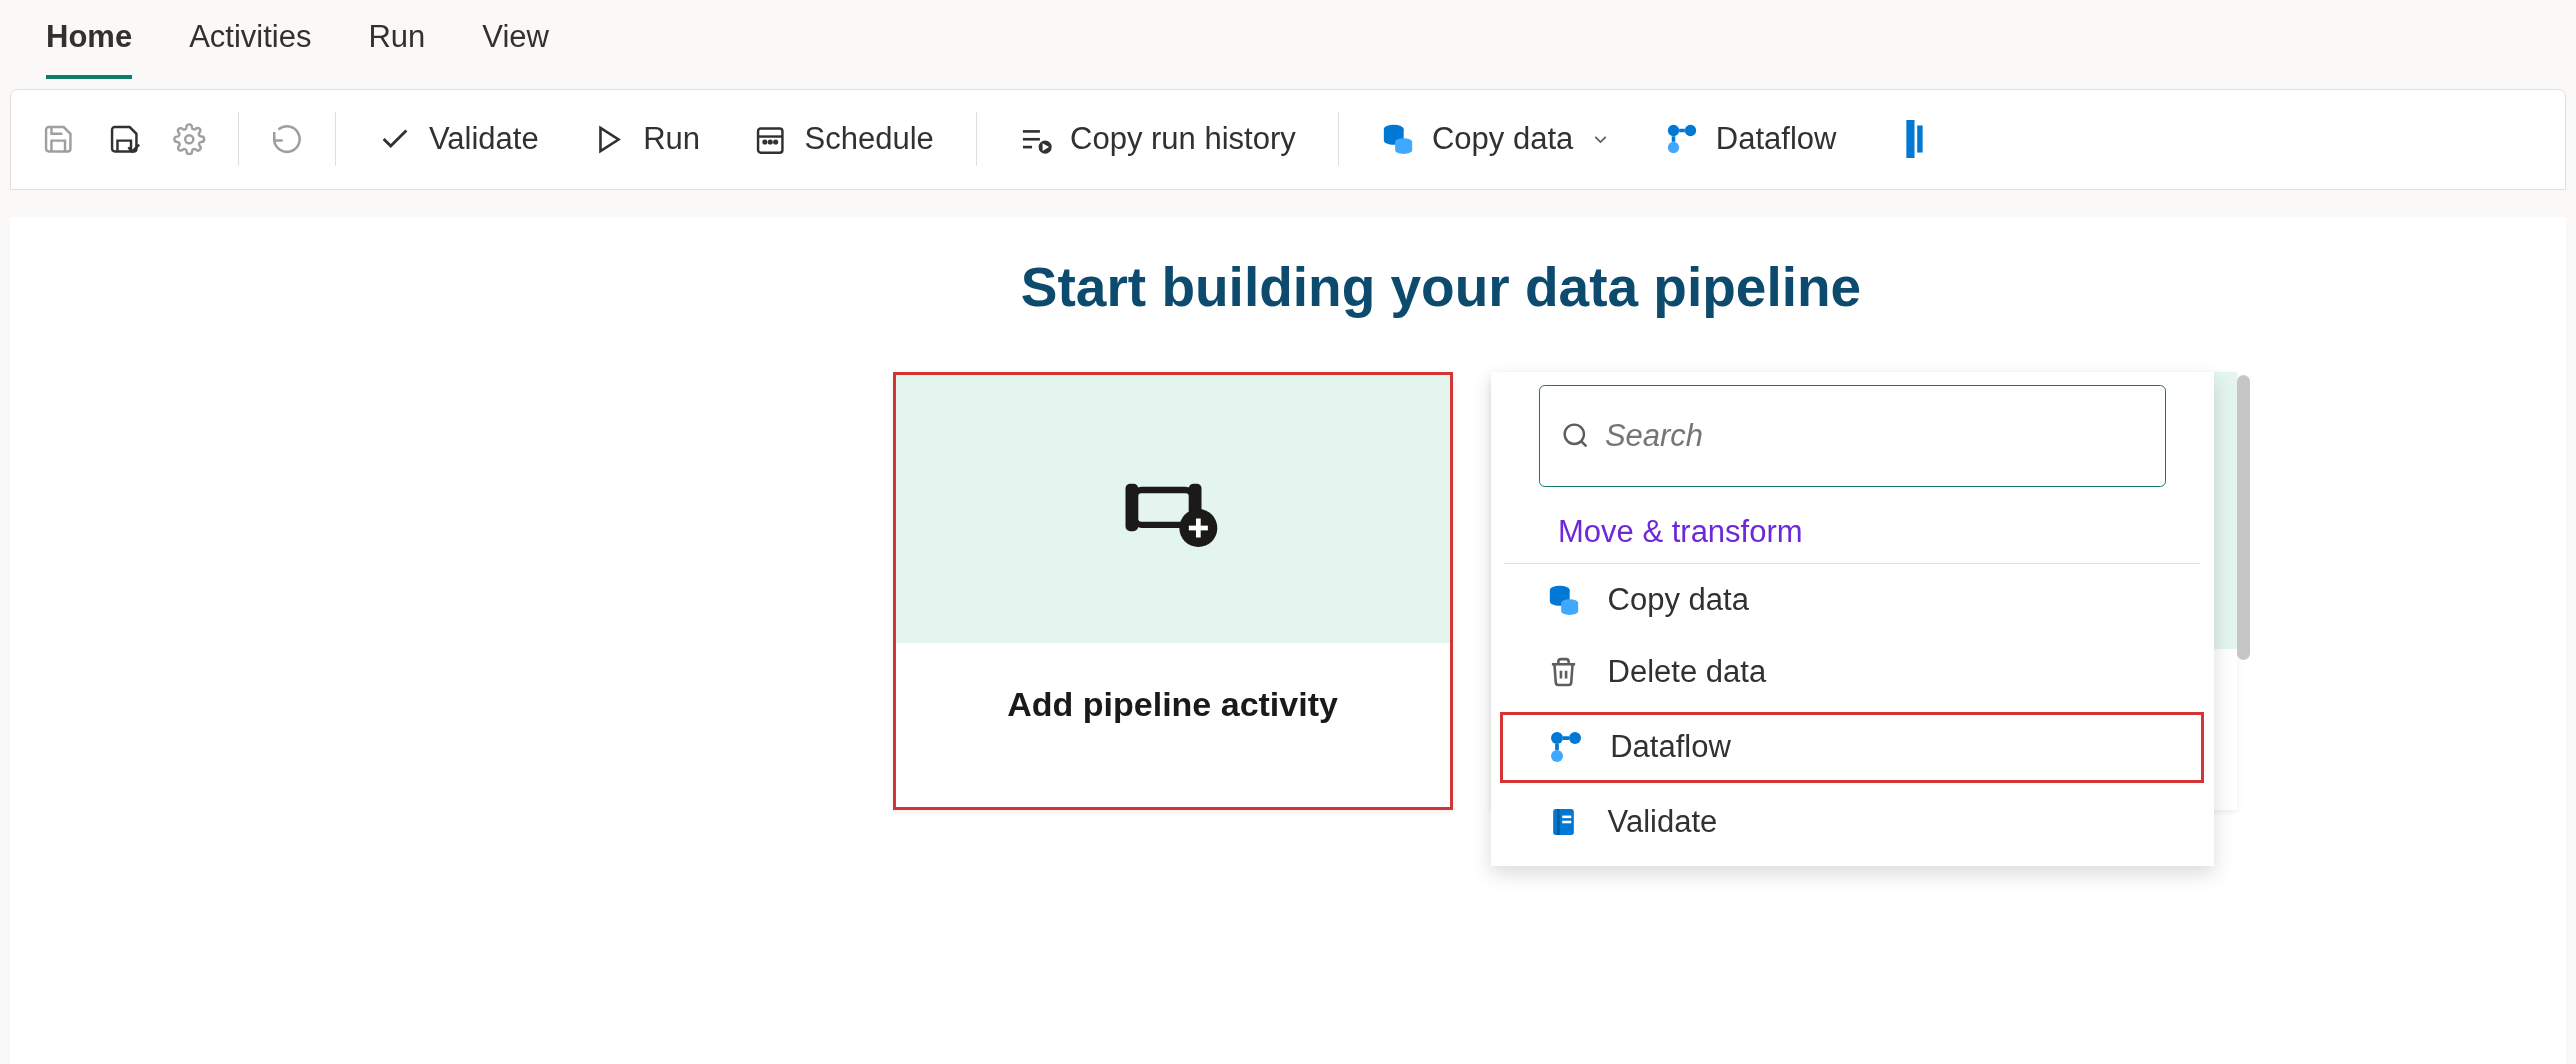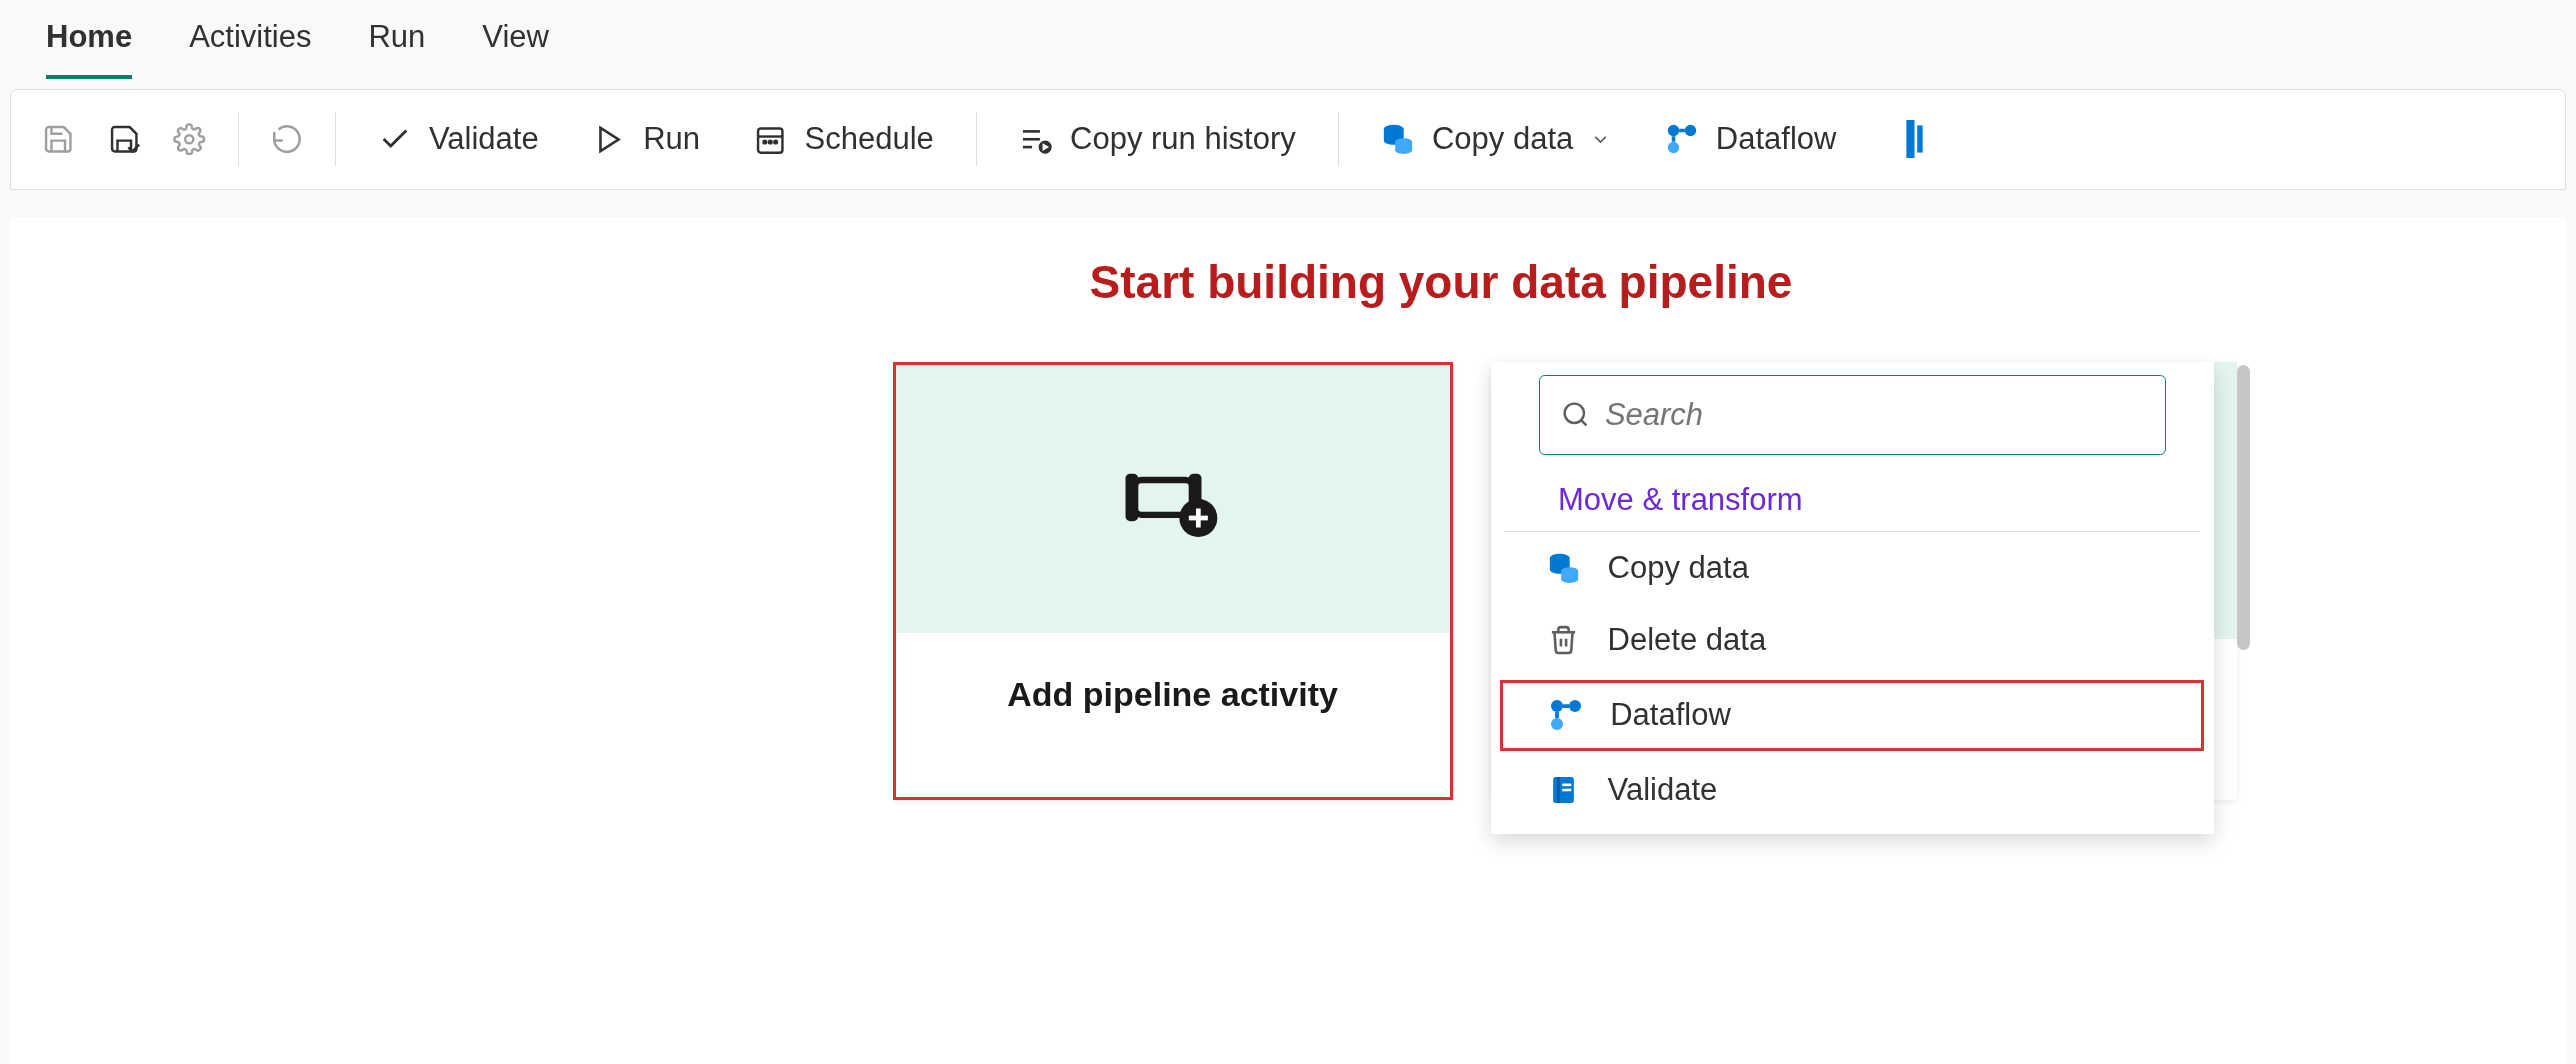--- a/index.html
+++ b/index.html
@@ -79,23 +79,23 @@
       color: #323130;
     }
     .canvas {
       background: #ffffff;
       margin: 27px 9.6px 0;
       padding-top: 38px;
       position: relative;
       height: 870px;
     }
     .canvas-title {
-      font-size: 46px;
+      font-size: 55px;
       font-weight: 600;
-      color: #b91c1c;
+      color: #0c4a6e;
       text-align: center;
       margin-left: 306px;
     }
     .card-row {
       display: flex;
       gap: 38px;
       justify-content: flex-start;
       margin-top: 53px;
       padding-left: 883px;
       position: relative;
@@ -153,21 +153,21 @@
       position: absolute;
       left: 0;
       top: 0;
       width: 723px;
       background: #fff;
       box-shadow: 0 7.6px 19px rgba(0,0,0,0.15);
       padding-bottom: 7.6px;
     }
     .search-box {
       margin: 13.4px 48px 17px;
-      height: 80px;
+      height: 102px;
       border: 1.9px solid #0f7b6c;
       border-radius: 5.7px;
       display: flex;
       align-items: center;
       padding: 0 21px;
       gap: 15.3px;
     }
     .search-box input {
       border: none;
       outline: none;

